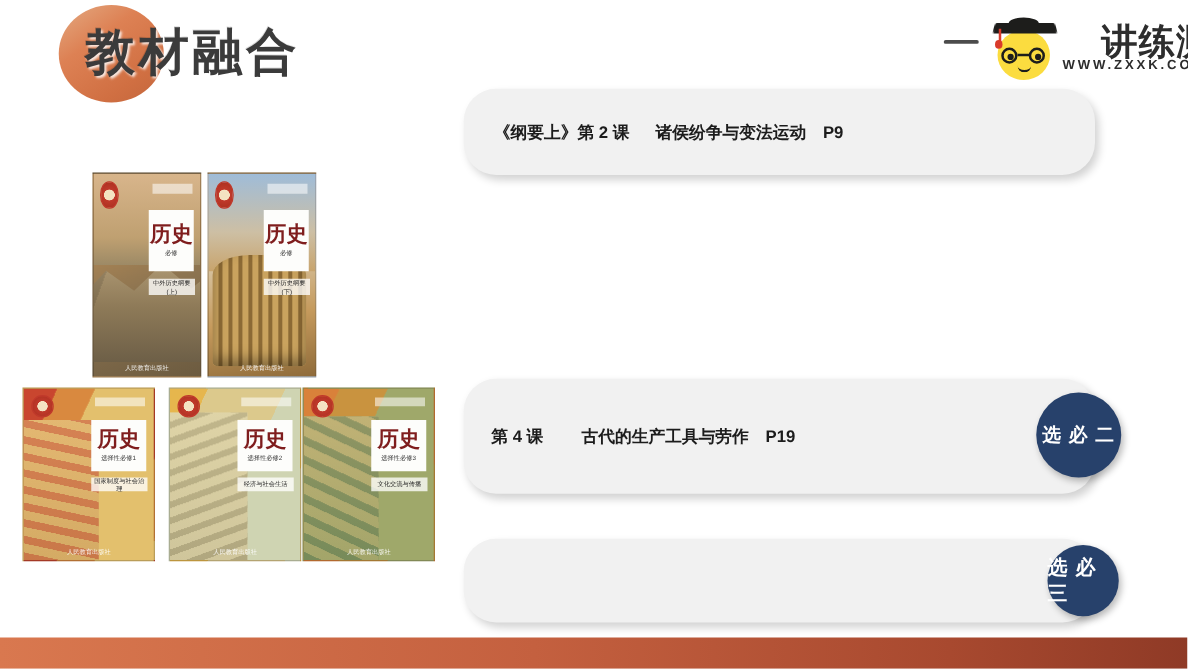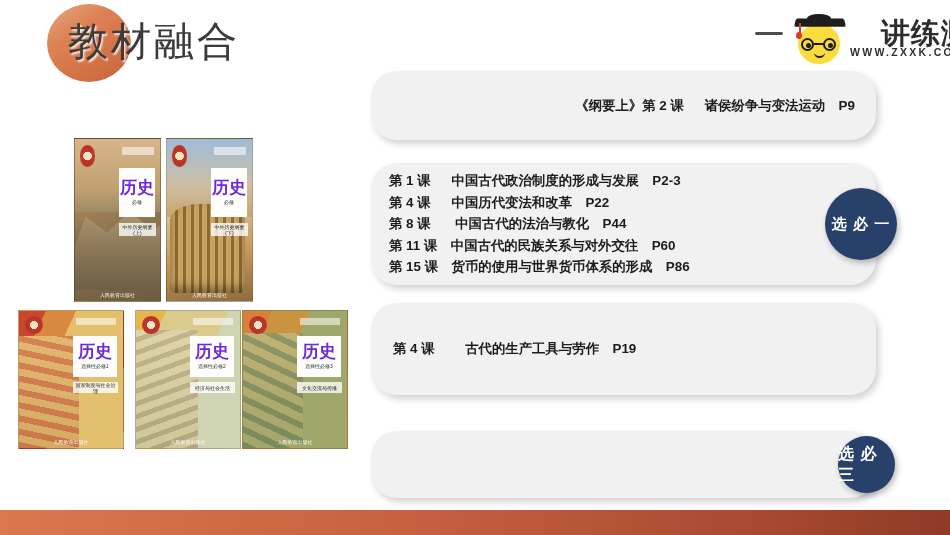--- a/index.html
+++ b/index.html
@@ -21,21 +21,21 @@
     left: 47px; top: 4px;
     width: 84px; height: 78px;
     border-radius: 50%;
     background: radial-gradient(circle at 35% 28%, #e2norm 0%, #e08b5e 0%, #d9764a 55%, #c96a40 100%);
     background: linear-gradient(145deg, #e4aa82 0%, #dd8154 35%, #d06f42 75%, #c2663c 100%);
   }
   #page-title {
     position: absolute;
     left: 68px; top: 14px;
     font-size: 40px;
-    font-weight: 400;
+    font-weight: 700;
     letter-spacing: 3px;
     color: #3b3b3b;
     text-shadow: 1.5px 1.5px 2px rgba(255,255,255,.85), -0.5px -0.5px 0 rgba(0,0,0,.15);
     white-space: nowrap;
   }
 
   
   #logo-dash {
     position: absolute;
     left: 755px; top: 32px;
@@ -158,21 +158,21 @@
   }
   .bk-titlebox {
     position: absolute;
     left: 52%; top: 18%;
     width: 42%; height: 30%;
     background: #fdfdfb;
     display: flex; flex-direction: column;
     align-items: center; justify-content: center;
   }
   .bk-title {
-    font-size: 17px; font-weight: 700; color: #6d28d9; line-height: 1;
+    font-size: 17px; font-weight: 700; color: #7f1d1d; line-height: 1;
   }
   .bk-sub {
     font-size: 5px; color: #333; margin-top: 3px;
   }
   .bk-vol {
     position: absolute; left: 52%; top: 52%;
     width: 43%; height: 8%;
     background: rgba(255,255,255,.78);
     font-size: 5px; color: #222;
     display: flex; align-items: center; justify-content: center;
@@ -287,21 +287,21 @@
     color: #ffffff;
     display: flex;
     align-items: center;
     justify-content: center;
     font-weight: 700;
     box-shadow: 2px 3px 6px rgba(0,0,0,.28);
     letter-spacing: 1px;
   }
 
   #card-gangyao      { top: 71px;  height: 69px; }
-  #card-gangyao .card-lines { left: 24px; width: 460px; text-align: right; }
+  #card-gangyao .card-lines { left: 24px; width: 460px; text-align: left; }
   #card-gangyao .badge { right: -19px; top: 9px; width: 52px; height: 52px; font-size: 13.5px; }
 
   #card-xuanbi-1     { top: 163px; height: 122px; }
   #card-xuanbi-1 .badge { right: -21px; top: 25px; width: 72px; height: 72px; font-size: 15px; }
 
   #card-xuanbi-2     { top: 303px; height: 92px; }
   #card-xuanbi-2 .card-lines { left: 22px; }
   #card-xuanbi-2 .badge { right: -21px; top: 11px; width: 68px; height: 68px; font-size: 15px; }
 
   #card-xuanbi-3     { top: 431px; height: 67px; }
@@ -412,35 +412,26 @@
     </div>
 
   </div>
 
   <div class="card" id="card-gangyao">
     <div class="card-lines">
       <div class="card-line">《纲要上》第 2 课 　 诸侯纷争与变法运动　P9</div>
     </div>
   </div>
 
-  <div class="card" id="card-xuanbi-1">
-    <div class="card-lines">
-      <div class="card-line">第 1 课 　 中国古代政治制度的形成与发展　P2-3</div>
-      <div class="card-line">第 4 课 　 中国历代变法和改革　P22</div>
-      <div class="card-line">第 8 课 　  中国古代的法治与教化　P44</div>
-      <div class="card-line">第 11 课　中国古代的民族关系与对外交往　P60</div>
-      <div class="card-line">第 15 课　货币的使用与世界货币体系的形成　P86</div>
-    </div>
-    <div class="badge">选 必 一</div>
-  </div>
 
   <div class="card" id="card-xuanbi-2">
     <div class="card-lines">
       <div class="card-line">第 4 课 　　古代的生产工具与劳作　P19</div>
     </div>
+    <div class="badge">选 必 二</div>
   </div>
 
   <div class="card" id="card-xuanbi-3">
     <div class="badge">选 必 三</div>
   </div>
 
   <div id="bottom-bar"></div>
 </div>
 
 </body></html>

